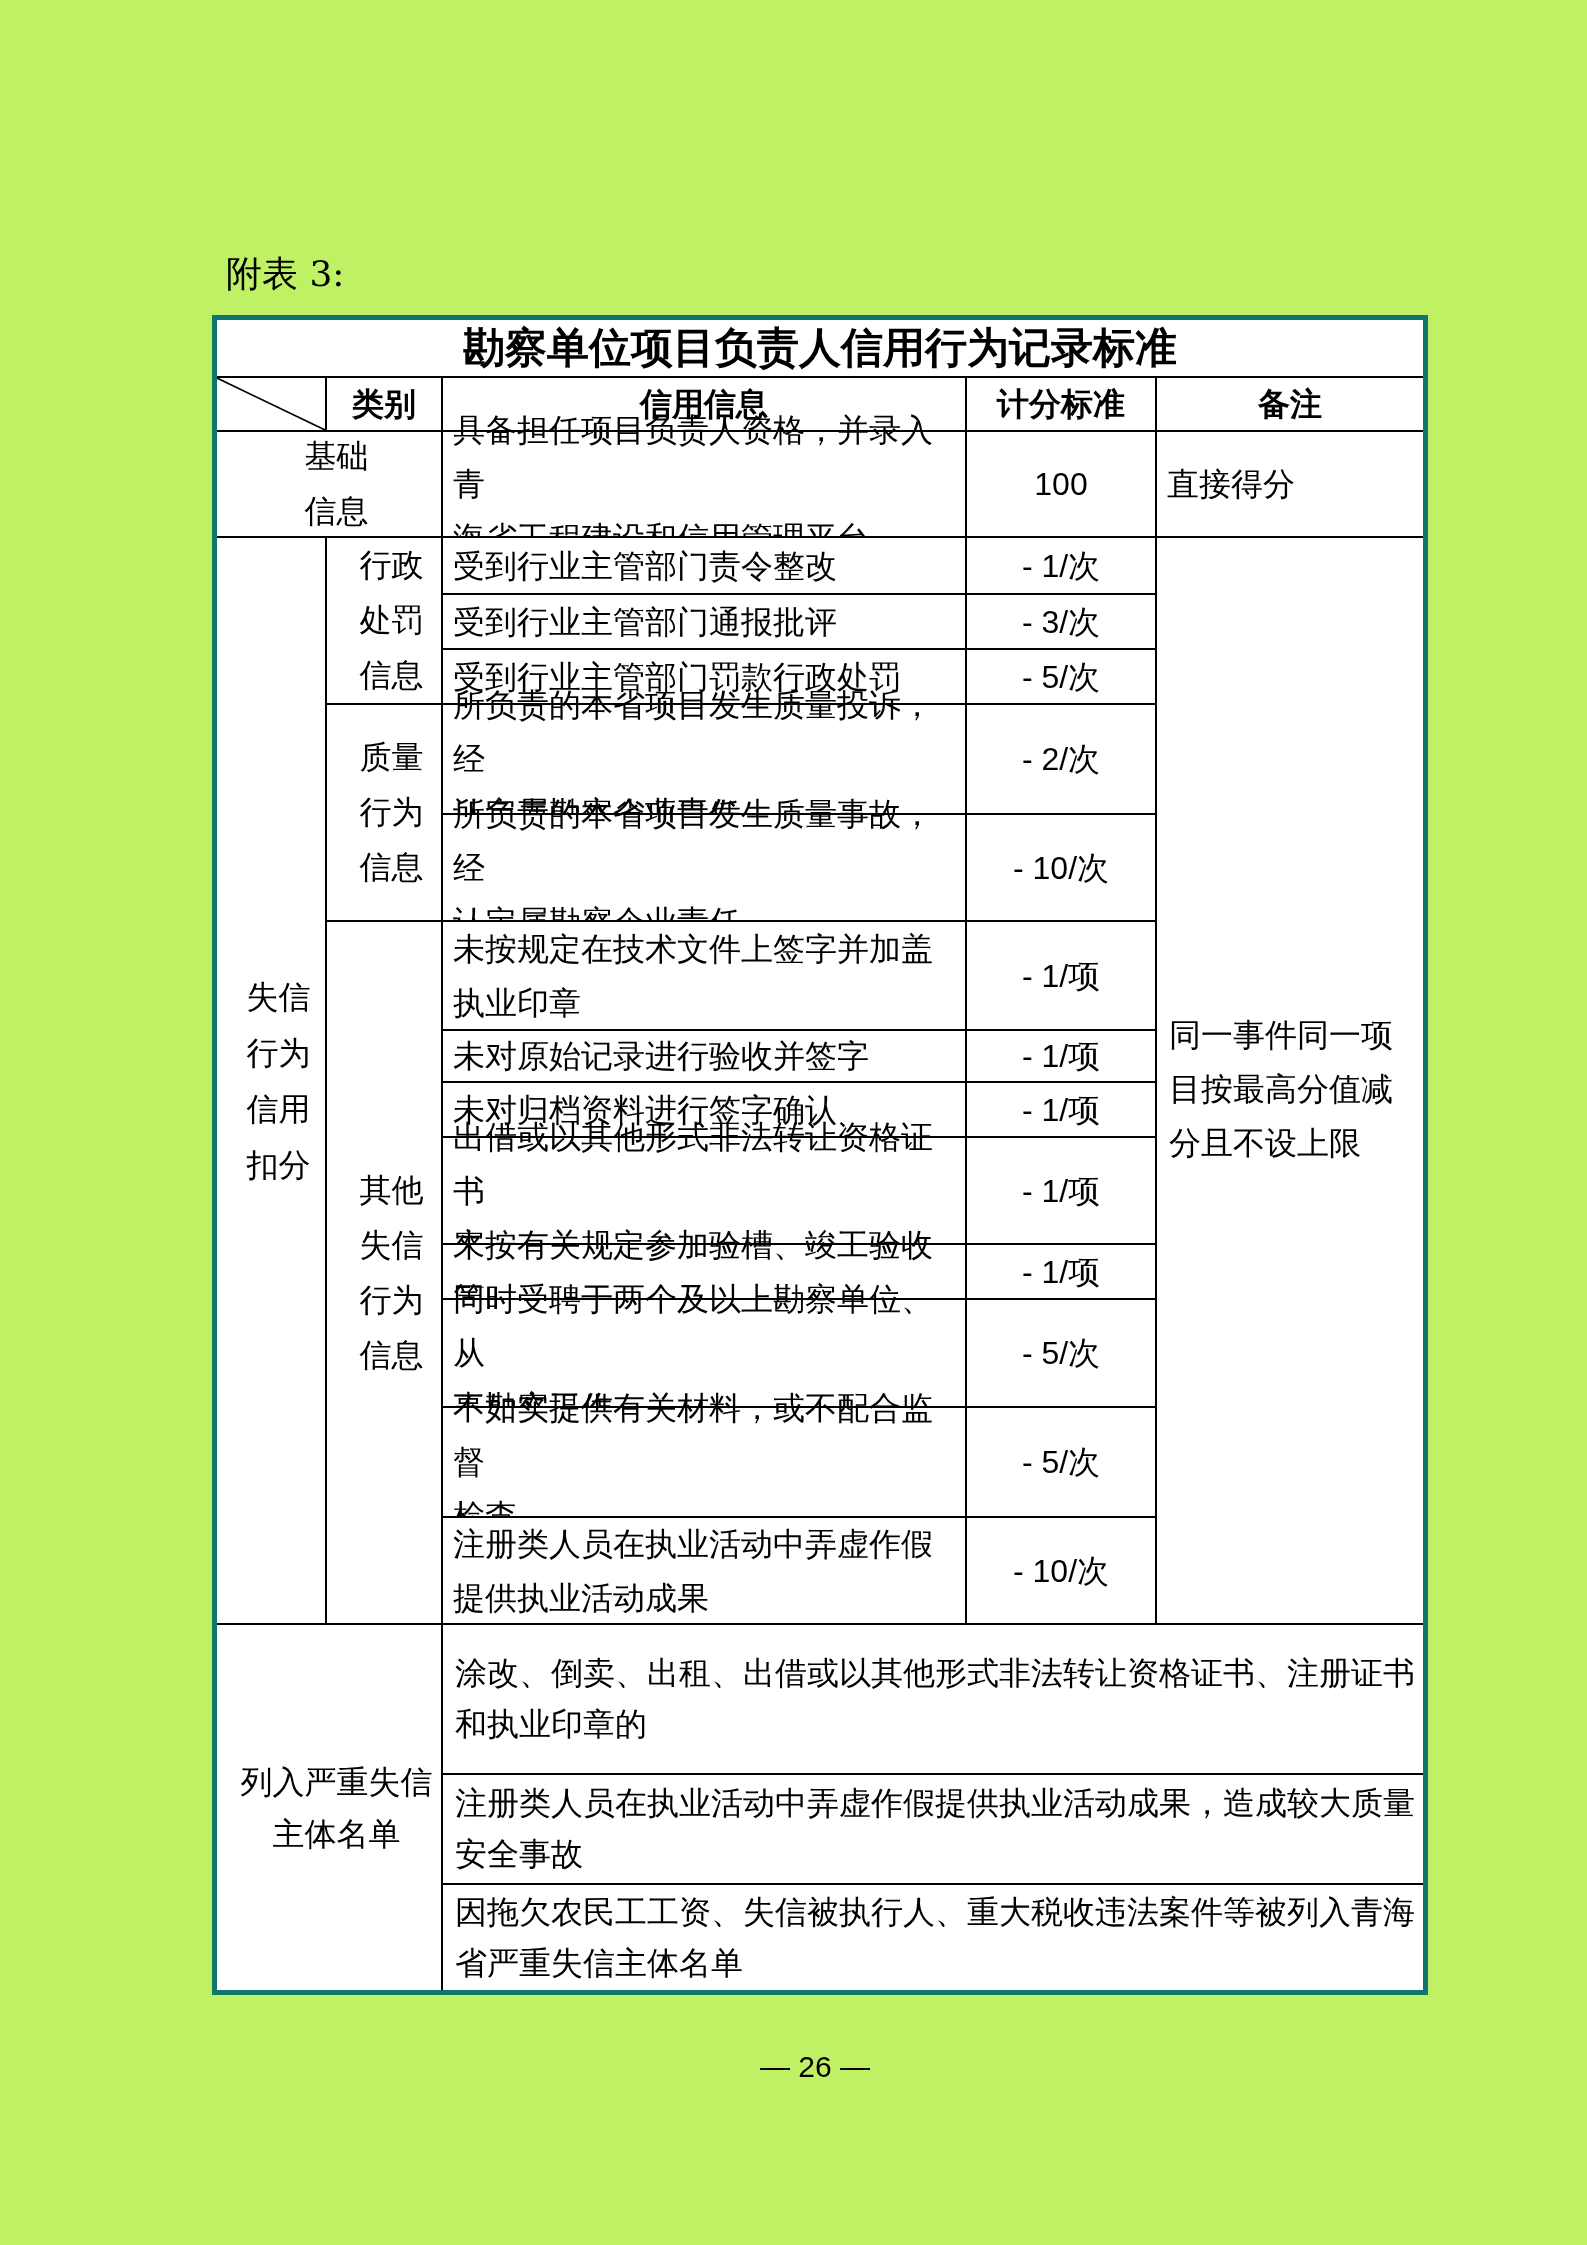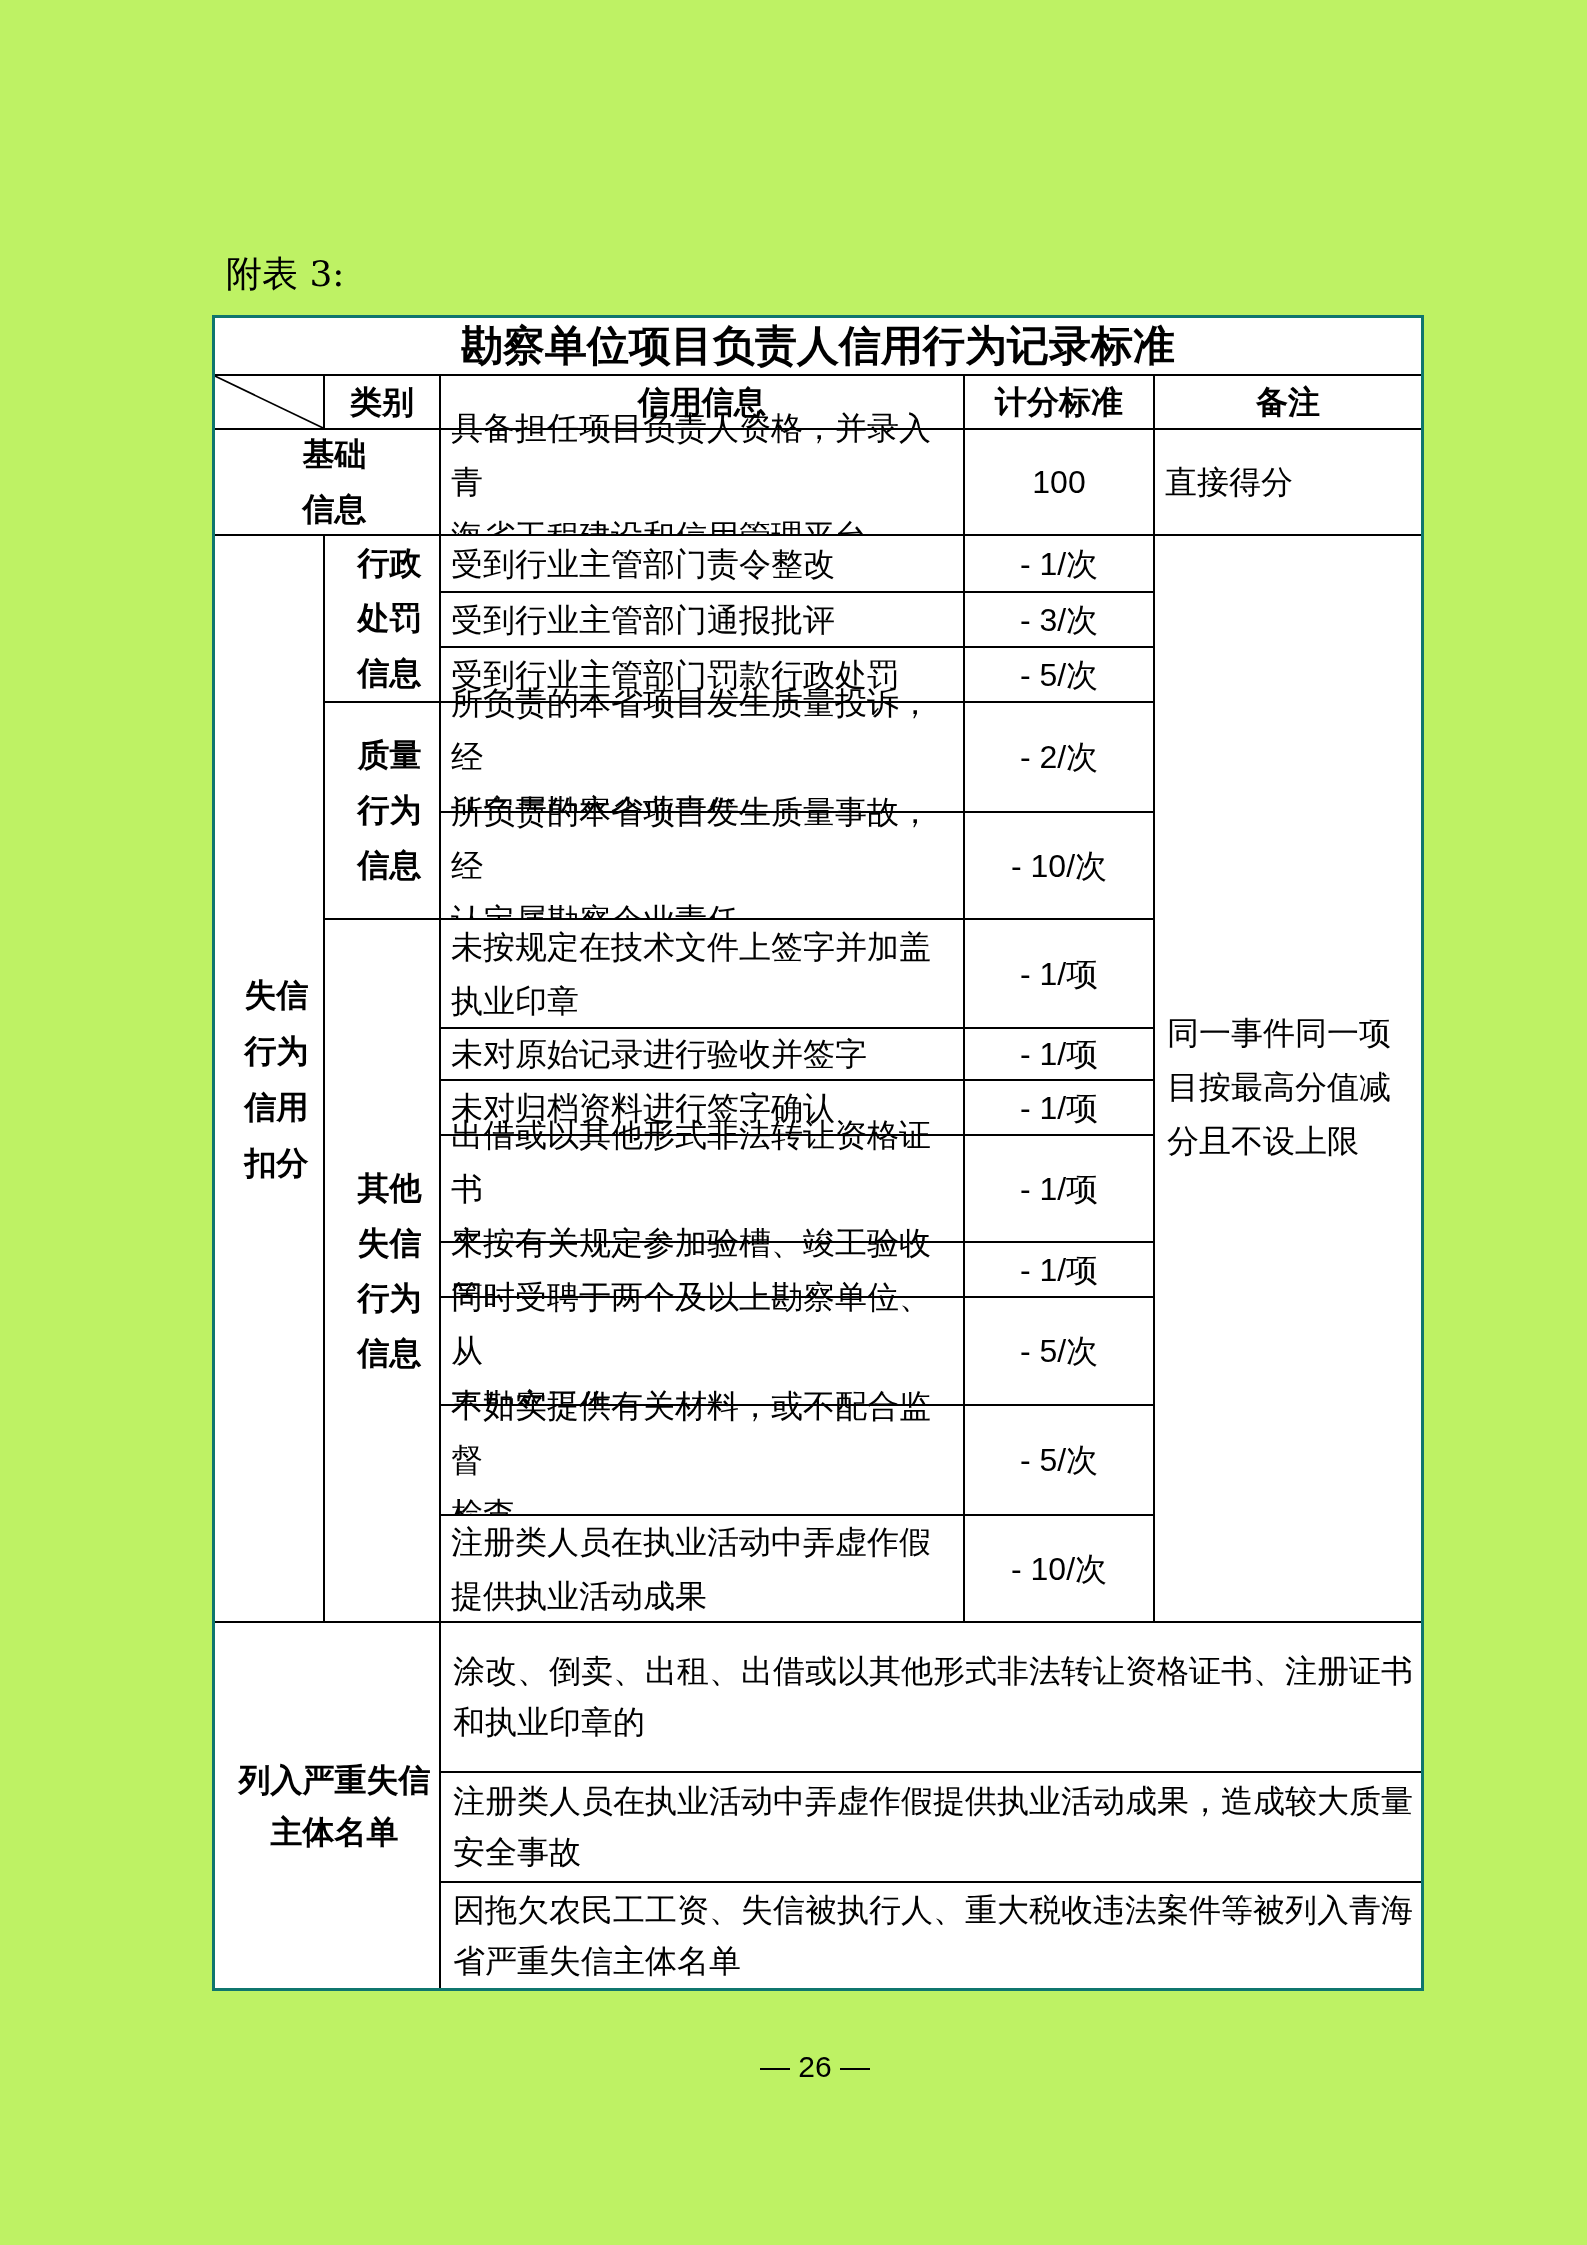--- a/index.html
+++ b/index.html
@@ -16,36 +16,36 @@
     font-family:"DejaVu Serif", serif;
     font-size:36px;line-height:44px;color:#000;
   }
   .tbl{
     position:absolute;left:212px;top:315px;
     display:grid;
     grid-template-columns:108px 114px 522px 188px 266px;
     grid-template-rows:56px 52px 104px 55px 53px 53px 108px 105px 107px 50px 53px 105px 53px 106px 108px 105px 148px 108px 105px;
     gap:2px;
     background:#000;
-    border:3px solid #0f766e;
+    border:5px solid #0f766e;
   }
   .cell{
     background:#fff;
     display:flex;align-items:center;justify-content:center;
     font-size:32px;line-height:54px;
     text-align:center;
   }
   .title-cell{
     font-family:"Liberation Serif", serif;
     font-weight:bold;font-size:42px;line-height:52px;
   }
   .bold{font-weight:bold;}
   .left{justify-content:flex-start;text-align:left;padding:0 2px 0 10px;}
   .ml{white-space:pre-line;}
-  .lbl{white-space:pre-line;font-weight:bold;line-height:55px;padding-left:15px;}
+  .lbl{white-space:pre-line;font-weight:normal;line-height:55px;padding-left:15px;}
   .remark-cell{justify-content:flex-start;text-align:left;padding:16px 6px 0 12px;white-space:pre-line;line-height:54px;}
   .bl-row{justify-content:flex-start;text-align:left;padding:0 6px 0 12px;white-space:pre-line;line-height:51px;}
   .bl-lbl{line-height:52px;}
   .diag{position:relative;}
   .diag svg{position:absolute;left:0;top:0;width:100%;height:100%;display:block;}
   .pagenum{
     position:absolute;left:212px;top:2050px;width:1206px;
     text-align:center;font-size:30px;color:#000;
   }
 </style>

